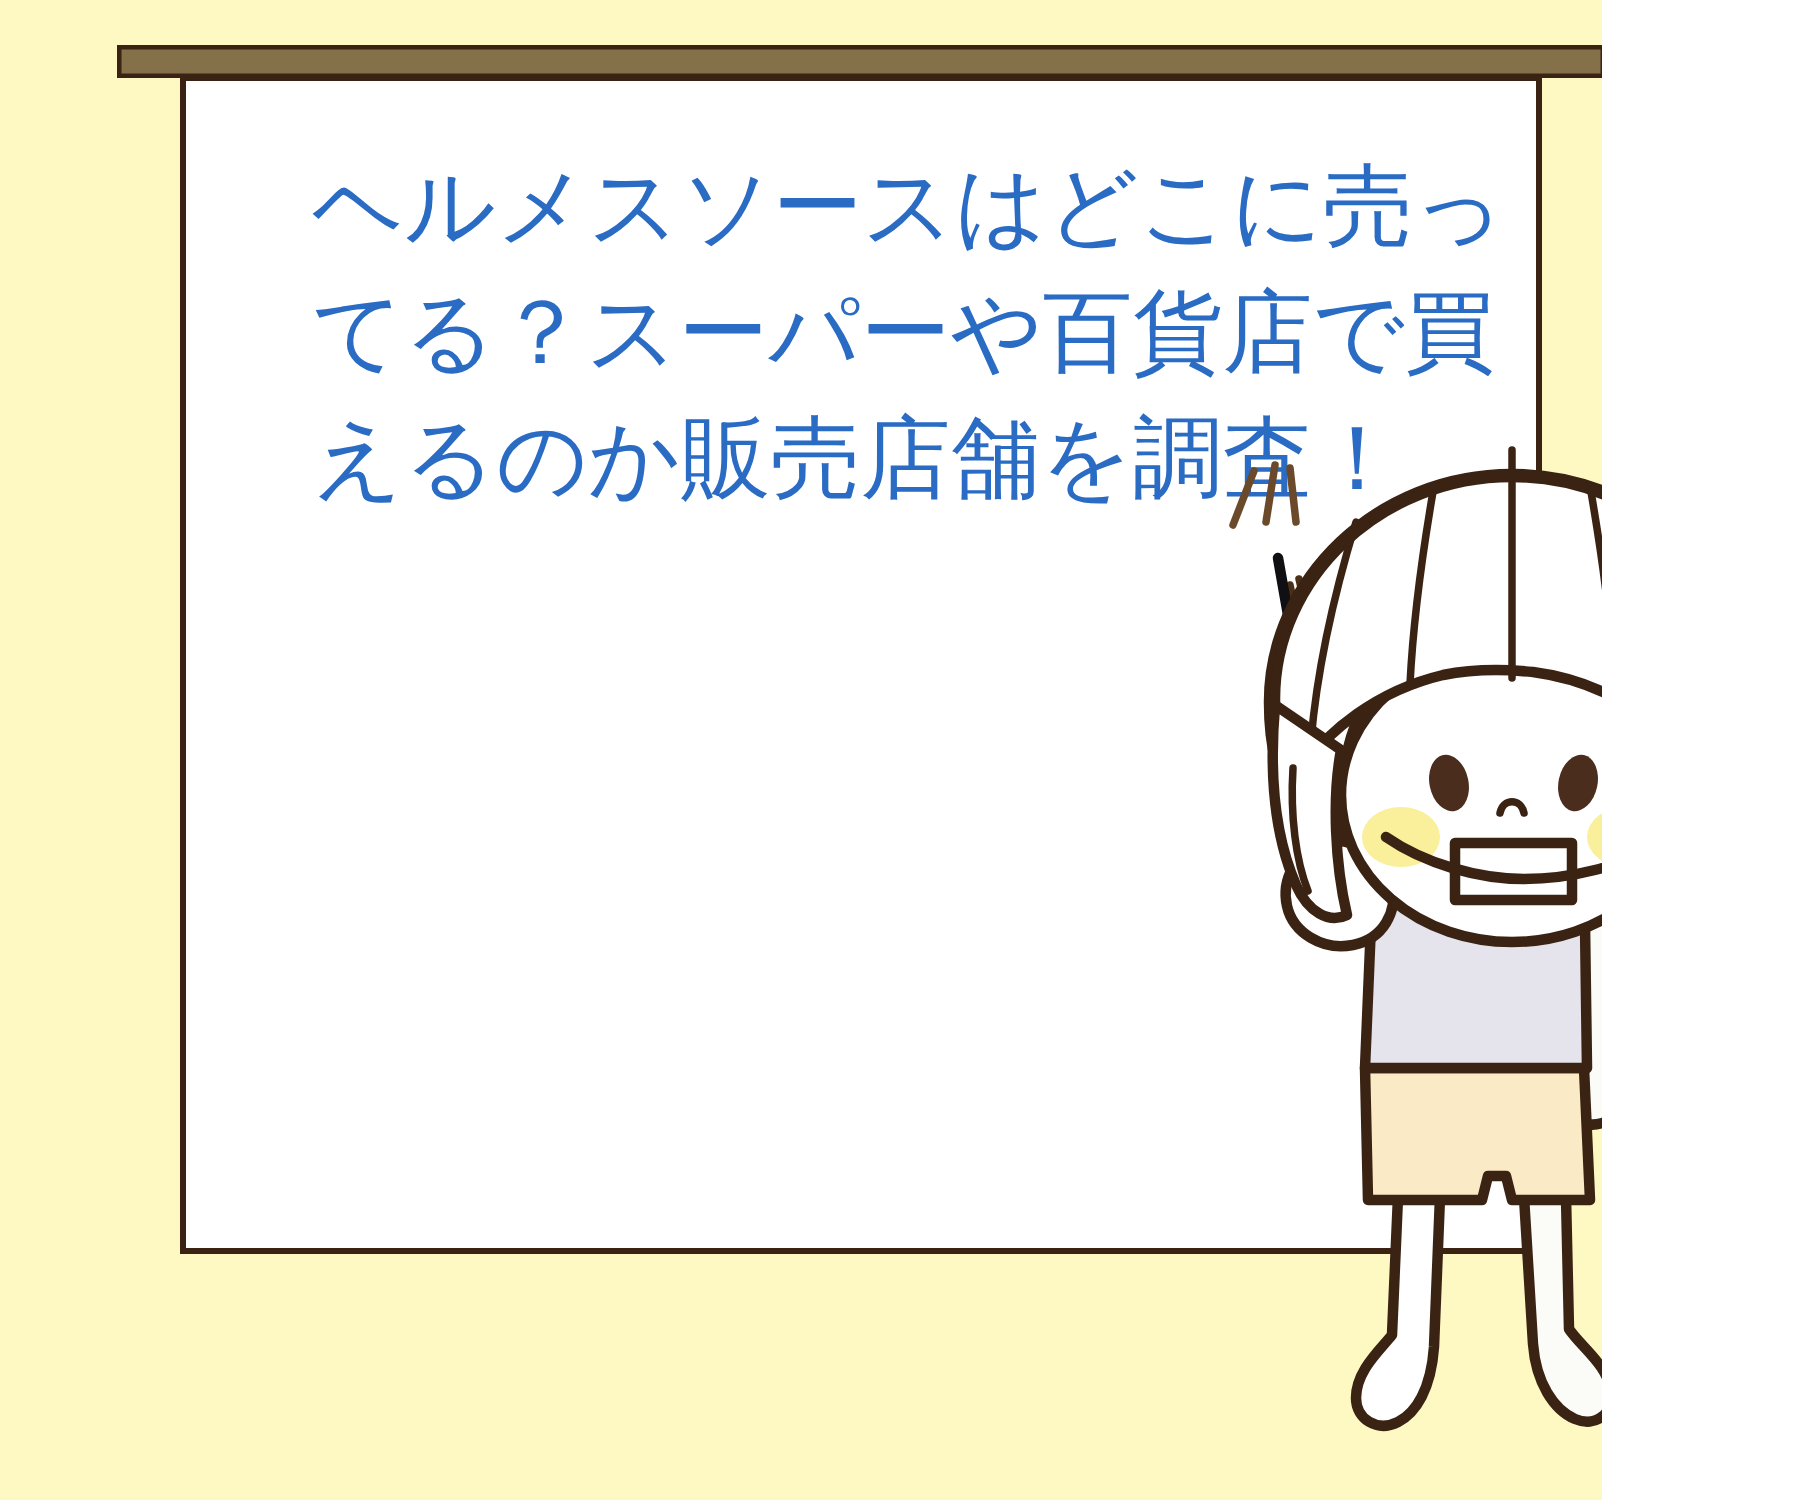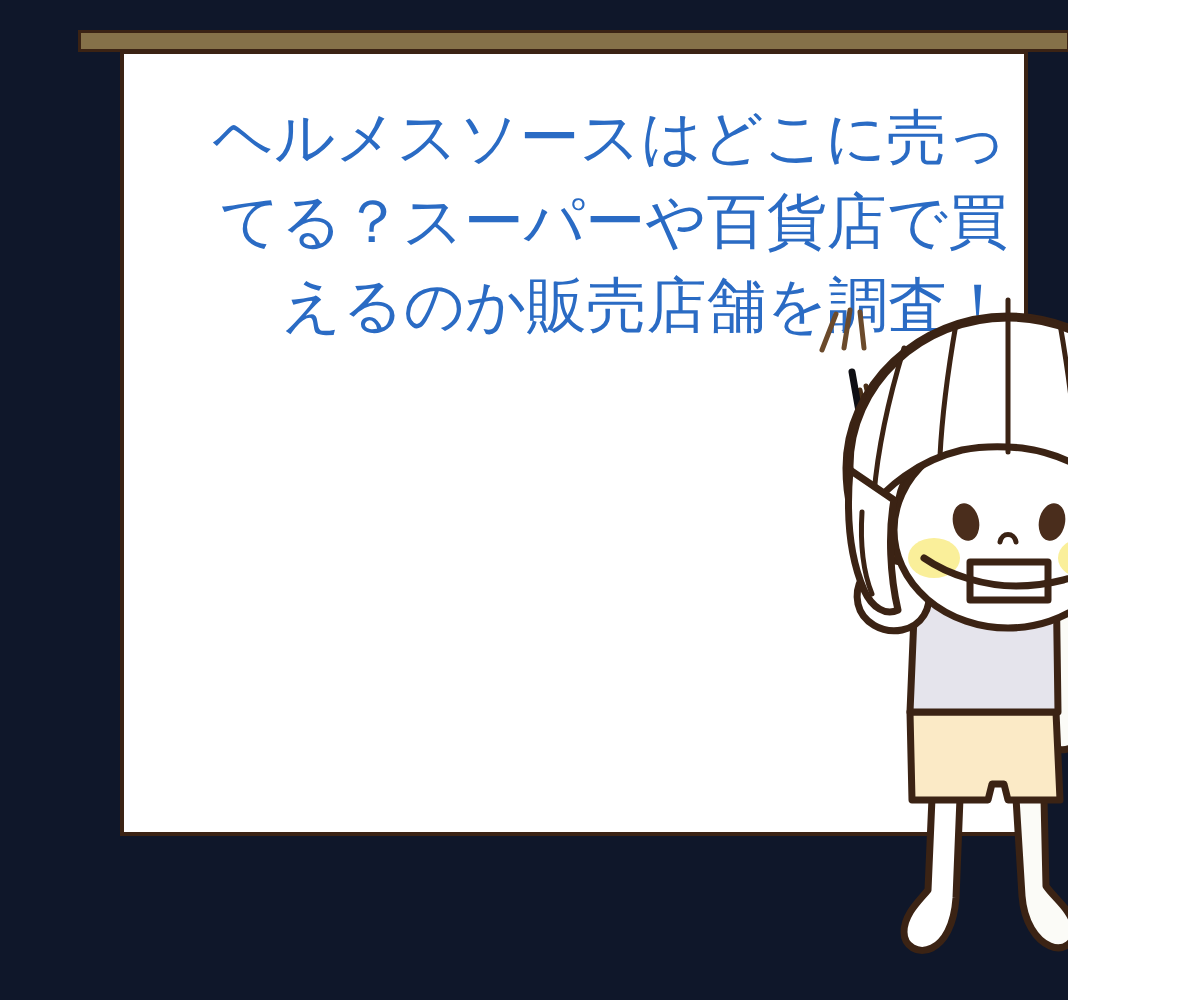--- a/index.html
+++ b/index.html
@@ -8,23 +8,22 @@
     padding: 0;
     background: #ffffff;
   }
   body {
     font-family: "Liberation Sans", "DejaVu Sans", sans-serif;
   }
   #stage {
     position: relative;
     width: 1068px;
     height: 1000px;
-    background: #0f172a;
+    background: #fef9c3;
     overflow: hidden;
-    text-align: right;
   }
 
   
   #screen-board {
     position: absolute;
     left: 120px;
     top: 50px;
     width: 908px;
     height: 786px;
     background: #ffffff;

